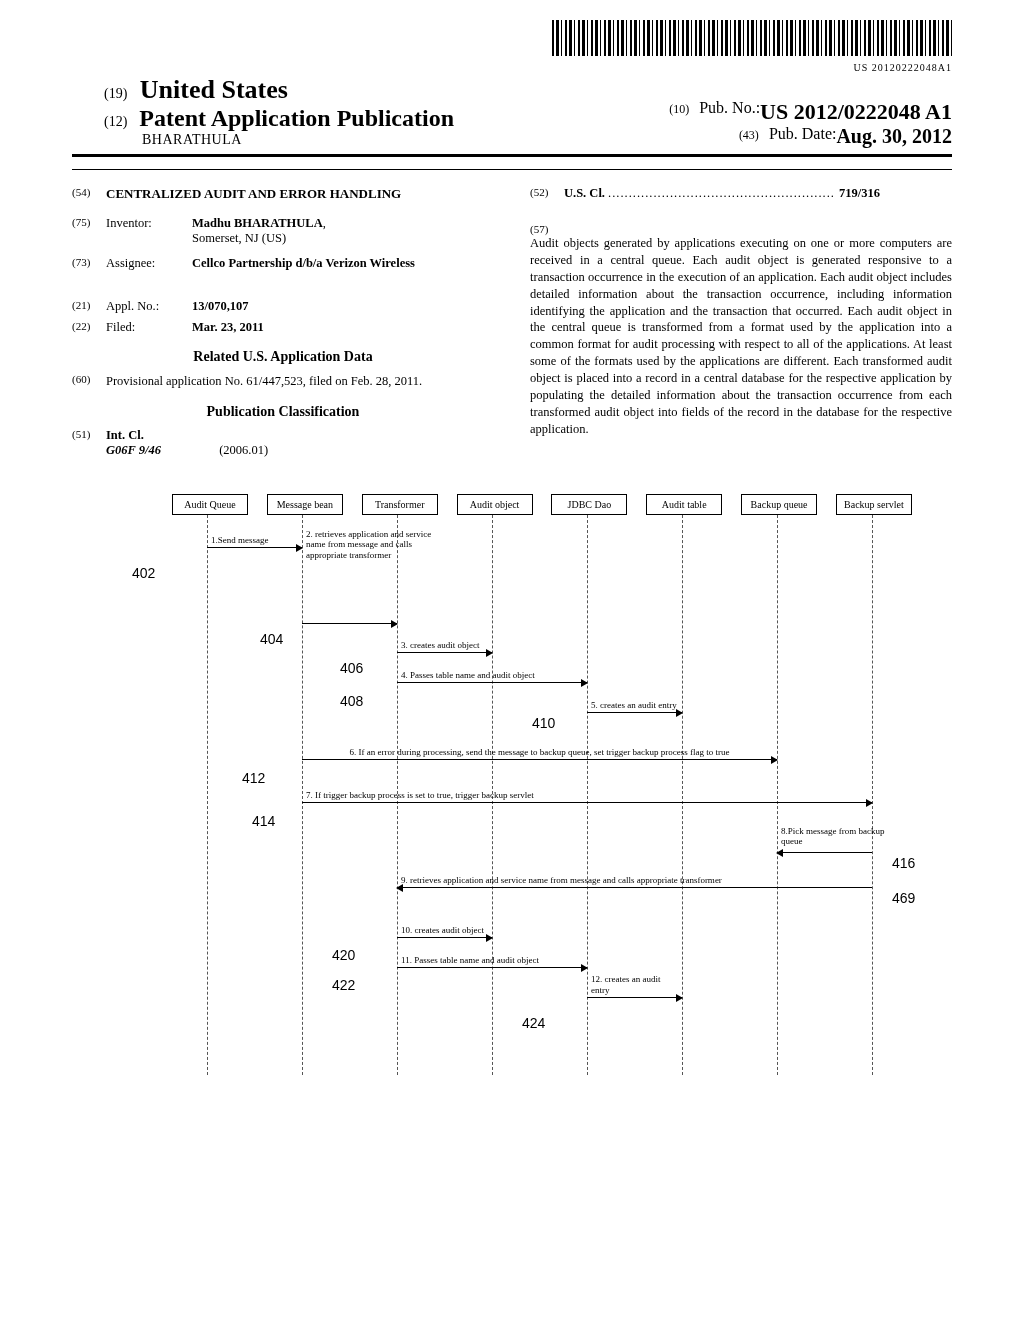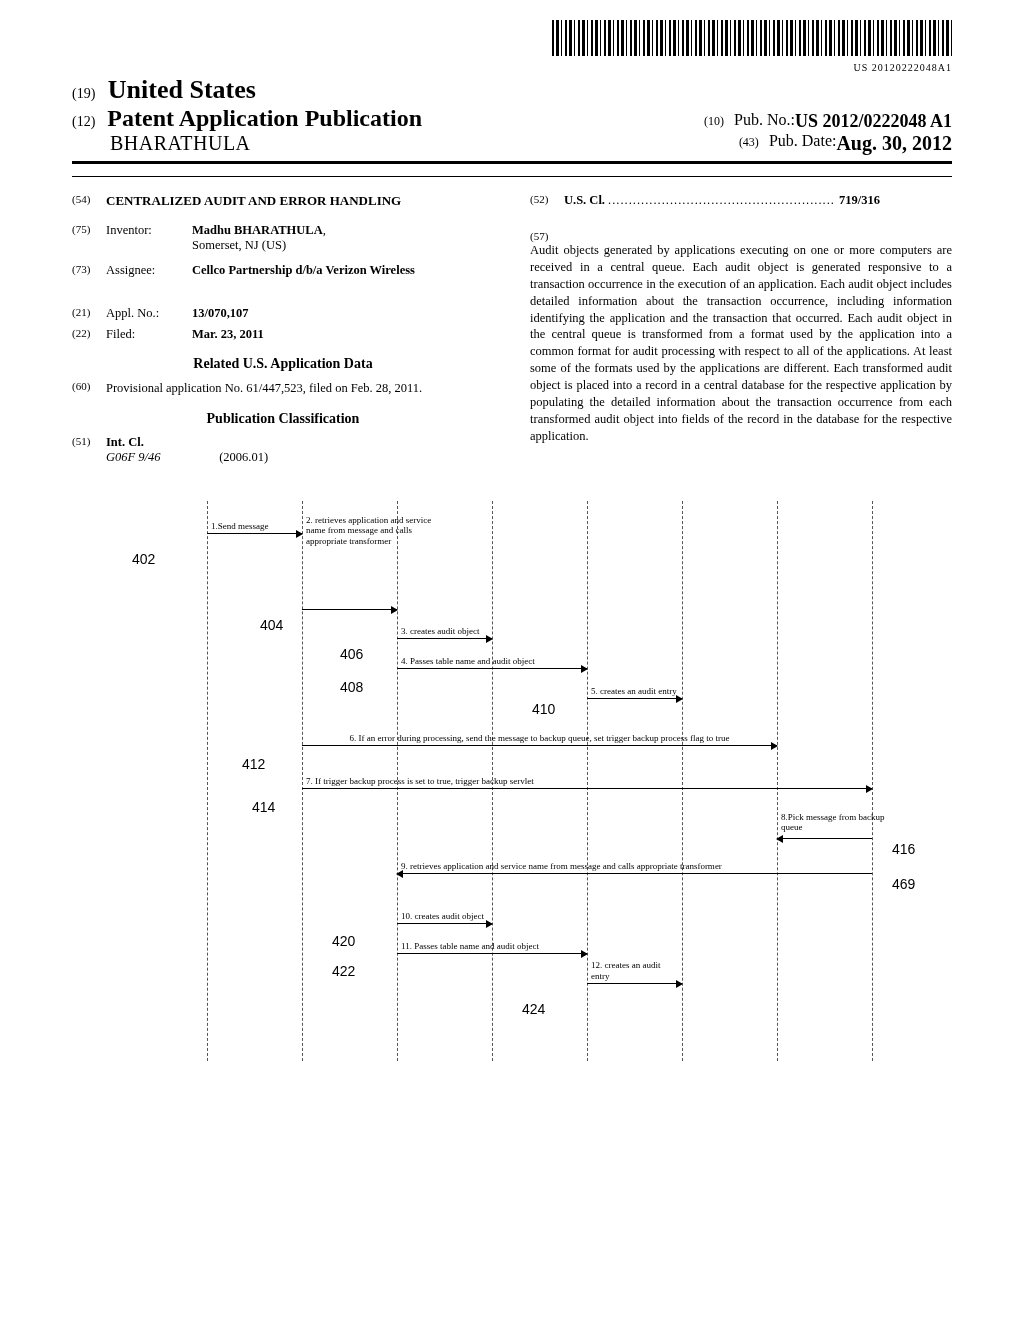--- a/index.html
+++ b/index.html
@@ -31,48 +31,48 @@
   .barcode-num {
     font-size: 10px;
     letter-spacing: 1px;
     margin-top: 2px;
   }
   .header-row {
     display: flex;
     align-items: flex-end;
     justify-content: space-between;
   }
-  .header-left { flex: 1; }
+  .header-left { flex: 1; margin-left: 32px; }
   .header-right { flex: 1; text-align: right; padding-left: 20px; }
   .us-line { font-size: 26px; font-weight: bold; }
   .us-line .num { font-size: 14px; font-weight: normal; margin-right: 6px; }
   .pub-line { font-size: 24px; font-weight: bold; }
   .pub-line .num { font-size: 14px; font-weight: normal; margin-right: 6px; }
-  .author-line { font-size: 20px; font-weight: normal; letter-spacing: 0.5px; margin-left: 38px; }
+  .author-line { font-size: 14px; font-weight: normal; letter-spacing: 0.5px; margin-left: 38px; }
   .pub-no-line, .pub-date-line { font-size: 16px; }
   .pub-no-line .num, .pub-date-line .num { font-size: 12px; margin-right: 6px; }
-  .pub-no-line b { font-size: 18px; }
+  .pub-no-line b { font-size: 22px; }
   .pub-date-line .date { font-size: 20px; font-weight: bold; float: right; }
   .thick-rule { border: 0; border-top: 3px solid #000; margin: 6px 0 12px 0; }
   .thin-rule { border: 0; border-top: 1px solid #000; margin: 4px 0 10px 0; }
   .two-col {
     display: flex;
     gap: 36px;
   }
   .col { flex: 1; font-size: 12.5px; }
   .field-row { display: flex; margin: 6px 0; }
   .field-num { width: 34px; font-size: 11px; }
   .field-label { width: 86px; }
   .field-val { flex: 1; }
   .title54 { font-weight: bold; font-size: 13px; }
   .section-head { text-align: center; font-weight: bold; margin: 14px 0 8px 0; font-size: 14px; }
   .abs-head { text-align: center; font-weight: bold; margin-bottom: 6px; font-size: 13px; }
   .dots { letter-spacing: 1px; }
   .justify { text-align: justify; line-height: 1.35; }
-  .int-cl-code { font-style: italic; font-weight: normal; width: 110px; display:inline-block; }
+  .int-cl-code { font-style: italic; font-weight: bold; width: 110px; display:inline-block; }
 
   
   .diagram-wrap {
     margin: 30px auto 0 auto;
     width: 820px;
   }
   .lifeline-header {
     display: flex;
     justify-content: space-between;
     margin-left: 70px;
@@ -247,20 +247,30 @@
       <div style="margin-top:22px">
         <div style="display:flex">
           <div class="field-num">(57)</div>
         </div>
         <div class="justify">Audit objects generated by applications executing on one or more computers are received in a central queue. Each audit object is generated responsive to a transaction occurrence in the execution of an application. Each audit object includes detailed information about the transaction occurrence, including information identifying the application and the transaction that occurred. Each audit object in the central queue is transformed from a format used by the application into a common format for audit processing with respect to all of the applications. At least some of the formats used by the applications are different. Each transformed audit object is placed into a record in a central database for the respective application by populating the detailed information about the transaction occurrence from each transformed audit object into fields of the record in the database for the respective application.</div>
       </div>
     </div>
   </div>
 
   <div class="diagram-wrap">
+    <div class="lifeline-header">
+      <div class="ll-box">Audit Queue</div>
+      <div class="ll-box">Message bean</div>
+      <div class="ll-box">Transformer</div>
+      <div class="ll-box">Audit object</div>
+      <div class="ll-box">JDBC Dao</div>
+      <div class="ll-box">Audit table</div>
+      <div class="ll-box">Backup queue</div>
+      <div class="ll-box">Backup servlet</div>
+    </div>
 
     <div class="seq-body">
 
       <div class="lifeline" style="left:35px"></div>
       <div class="lifeline" style="left:130px"></div>
       <div class="lifeline" style="left:225px"></div>
       <div class="lifeline" style="left:320px"></div>
       <div class="lifeline" style="left:415px"></div>
       <div class="lifeline" style="left:510px"></div>
       <div class="lifeline" style="left:605px"></div>

